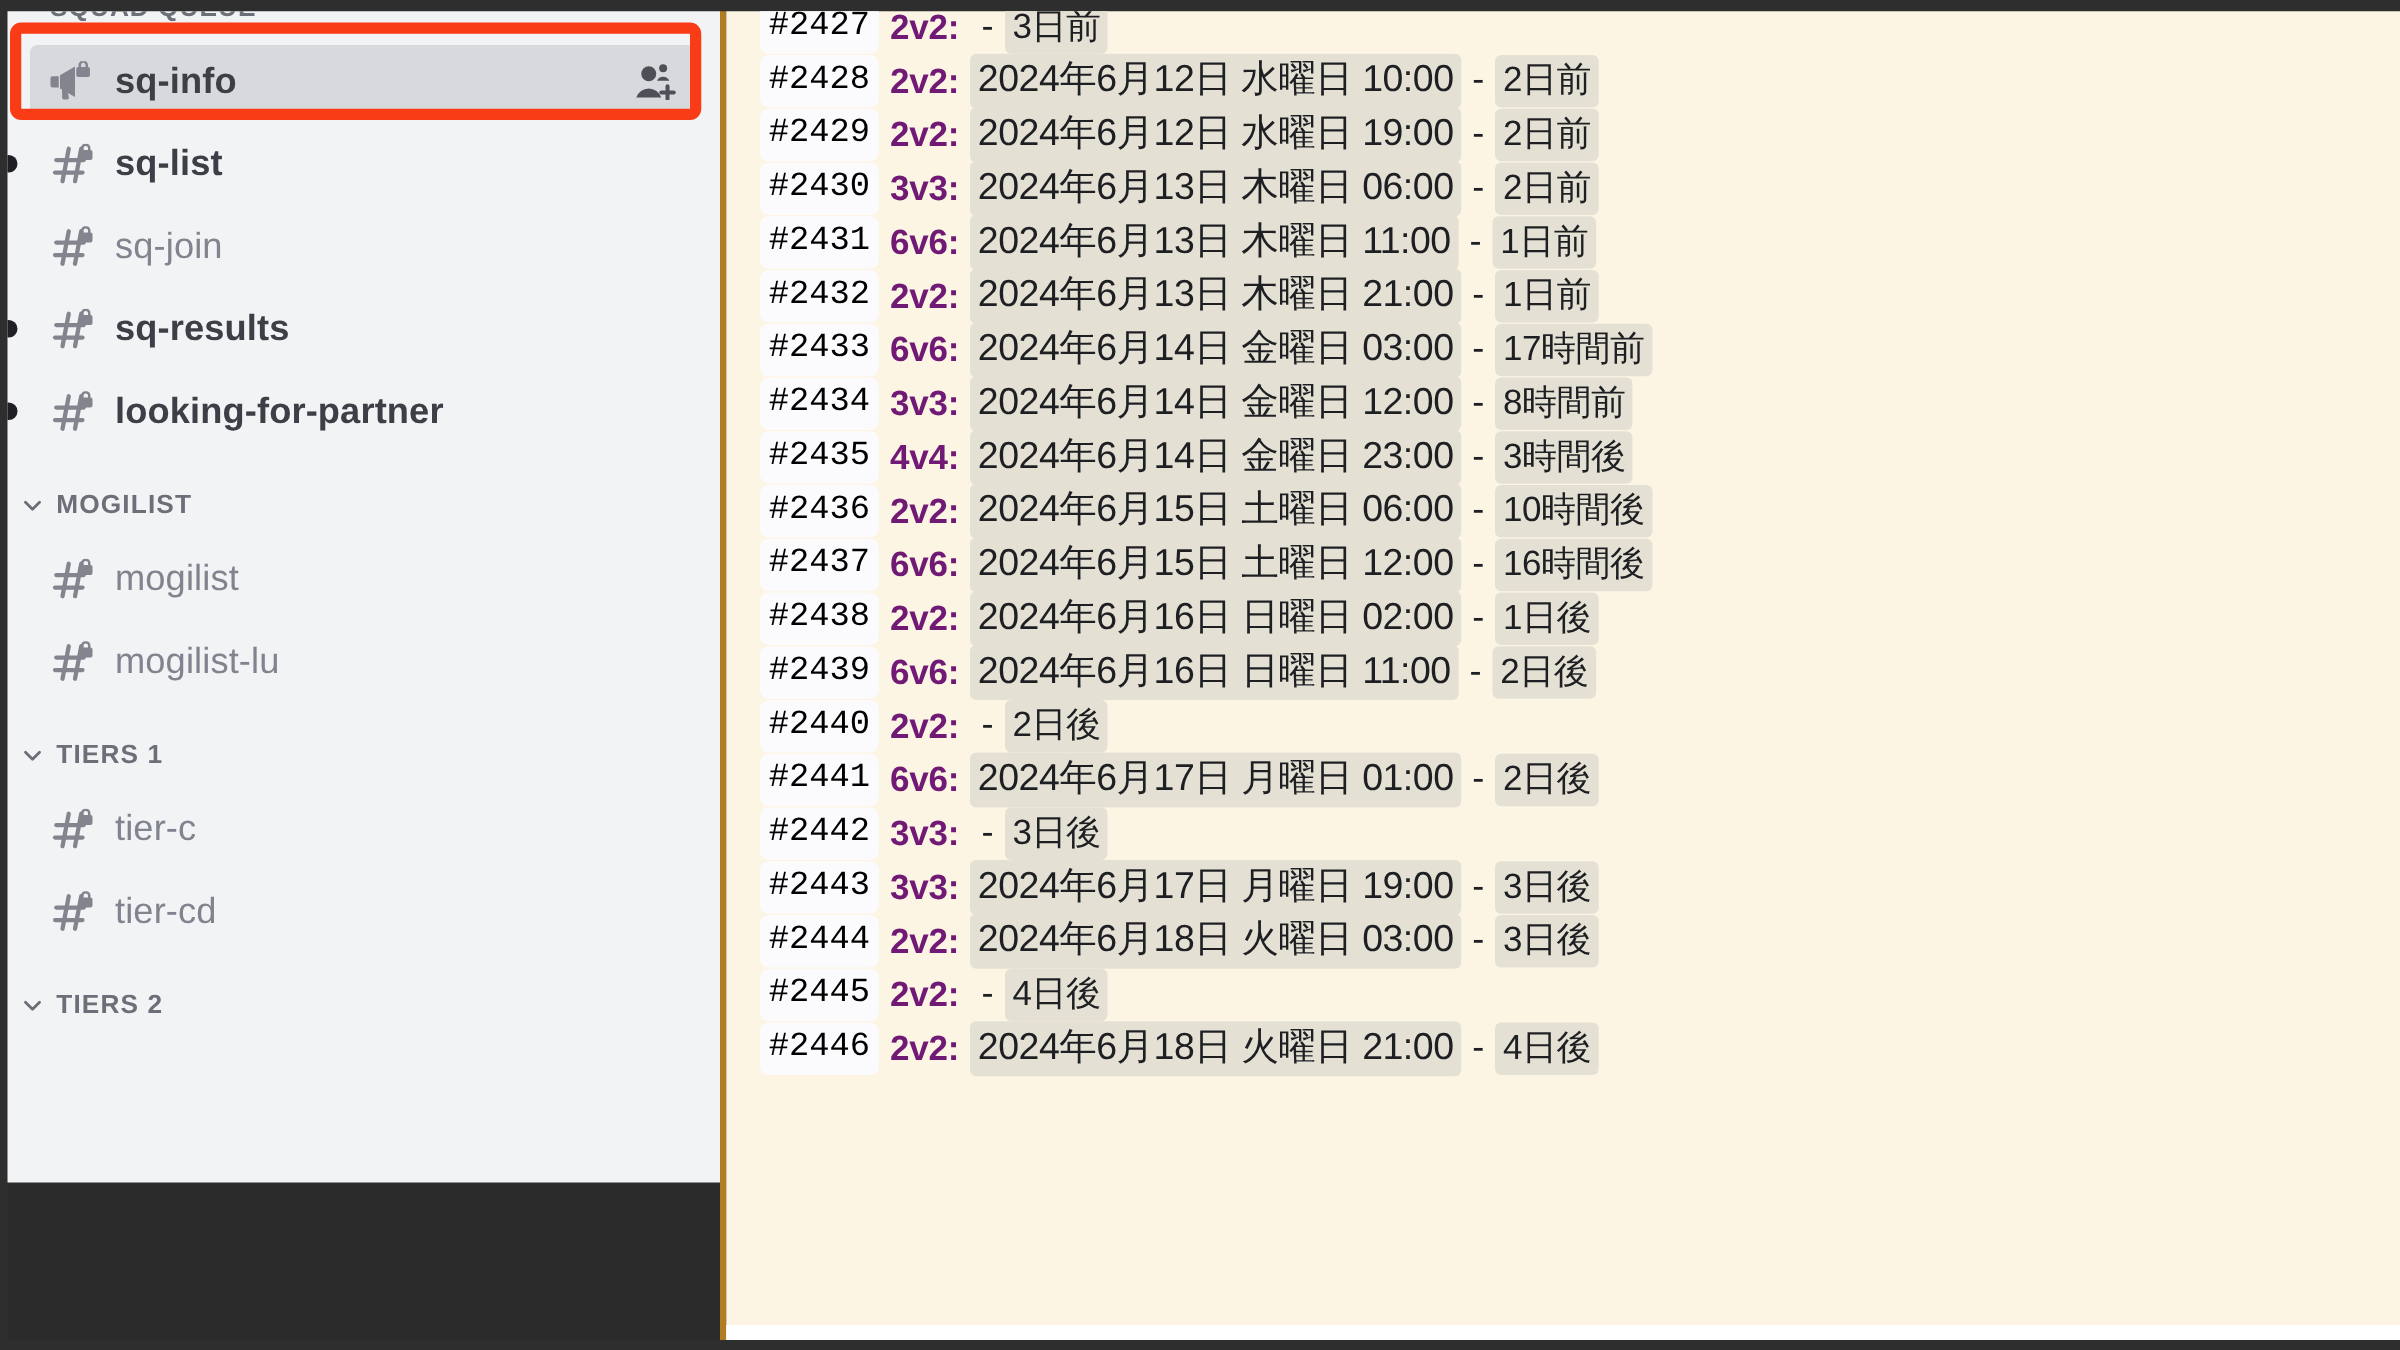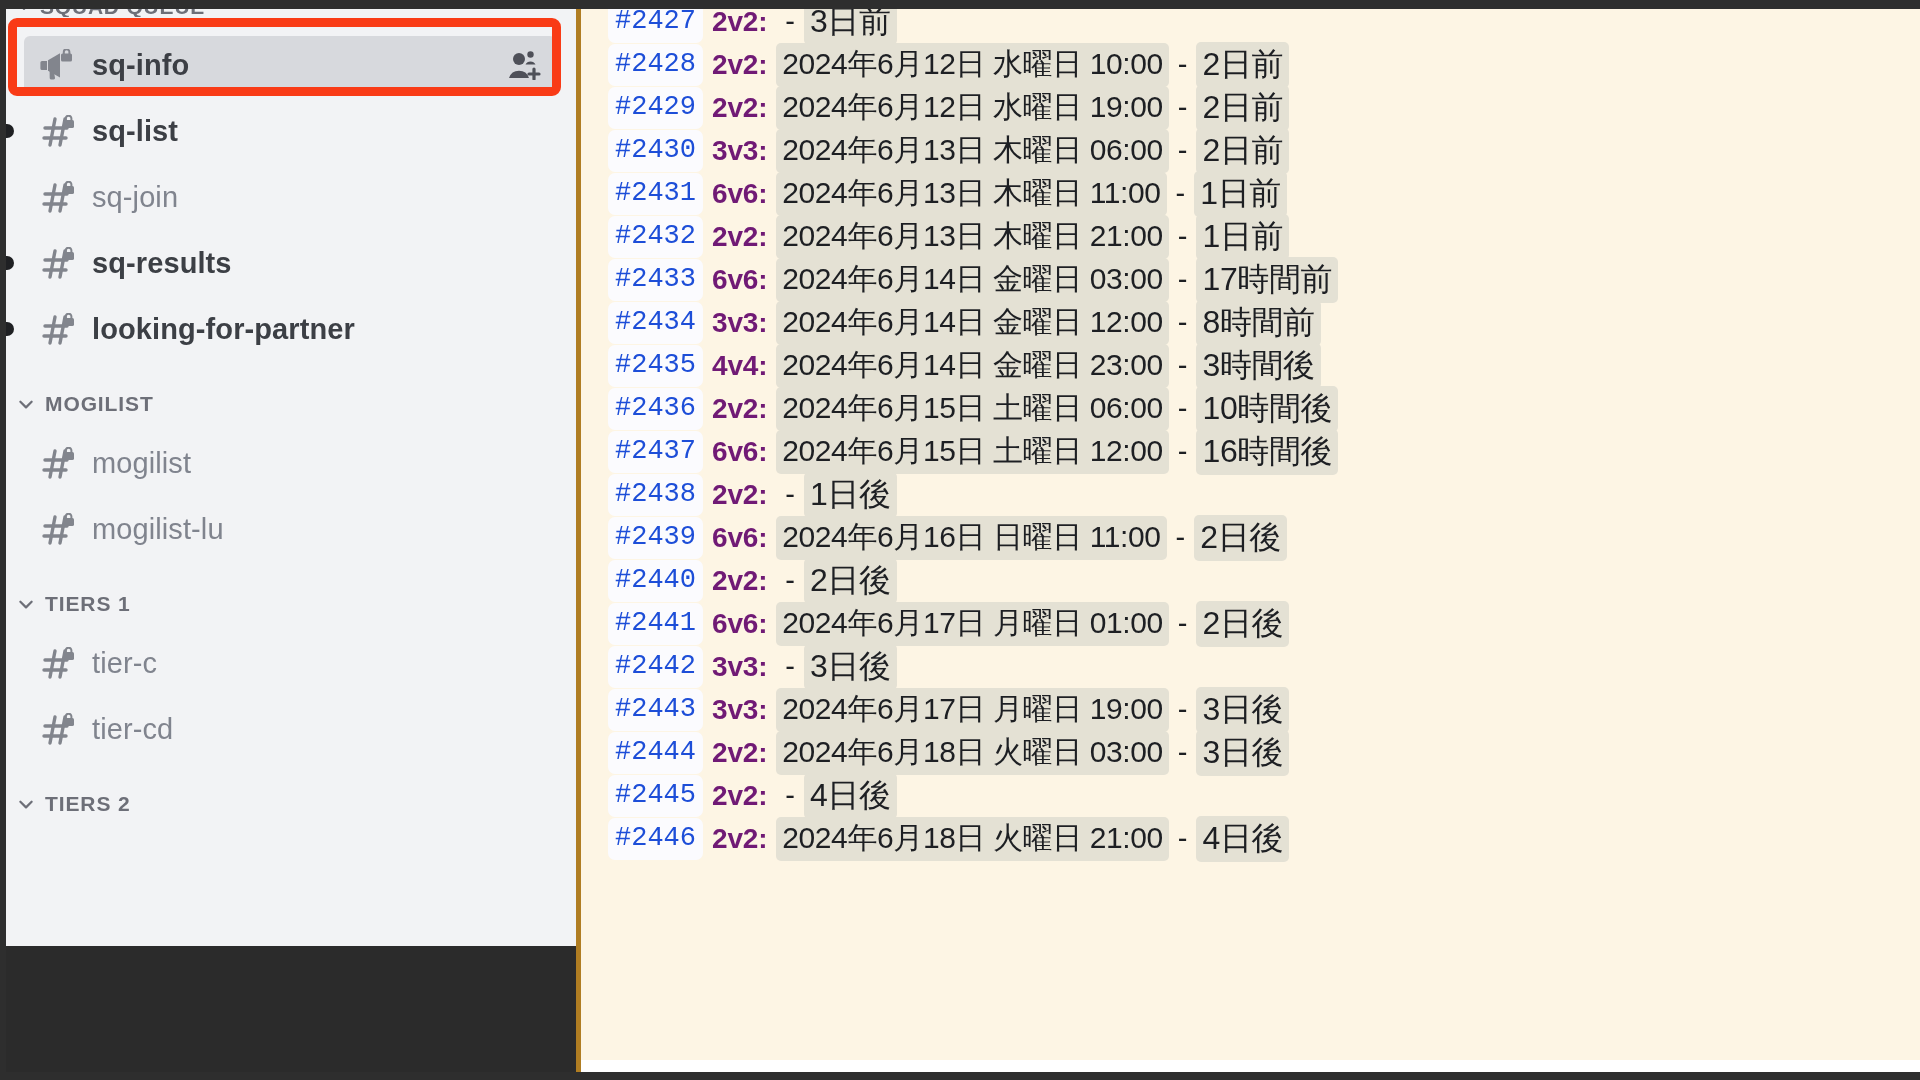--- a/index.html
+++ b/index.html
@@ -181,21 +181,21 @@
     height: 43px;
     display: flex;
     align-items: center;
     white-space: nowrap;
     padding-left: 27px;
   }
 
   .msgid {
     display: inline-block;
     background: #fbfbfe;
-    color: #1d4ed8;
+    color: #000000;
     font-family: "Liberation Mono", "DejaVu Sans Mono", monospace;
     font-size: 27px;
     line-height: 1;
     padding: 7px 7px 8px 7px;
     border-radius: 7px;
     margin-right: 9px;
   }
   .mode {
     color: #701a75;
     font-weight: 700;
@@ -215,21 +215,21 @@
   }
   .dash {
     color: #1d1f23;
     font-size: 29px;
     margin: 0 9px;
   }
   .rel {
     display: inline-block;
     background: #e4e1d4;
     color: #1d1f23;
-    font-size: 32px;
+    font-size: 28px;
     line-height: 1;
     padding: 6px 6px 8px 6px;
     border-radius: 5px;
     letter-spacing: -0.4px;
   }
 
   .content-bottom-gap {
     position: absolute;
     left: 581px;
     bottom: 8px;
@@ -526,20 +526,21 @@
         <div class="row">
           <span class="msgid">#2437</span>
           <span class="mode">6v6:</span>
           <span class="when">2024年6月15日 土曜日 12:00</span>
           <span class="dash">-</span>
           <span class="rel">16時間後</span>
         </div>
         <div class="row">
           <span class="msgid">#2438</span>
           <span class="mode">2v2:</span>
+          <span class="when">2024年6月16日 日曜日 02:00</span>
           <span class="dash">-</span>
           <span class="rel">1日後</span>
         </div>
         <div class="row">
           <span class="msgid">#2439</span>
           <span class="mode">6v6:</span>
           <span class="when">2024年6月16日 日曜日 11:00</span>
           <span class="dash">-</span>
           <span class="rel">2日後</span>
         </div>

